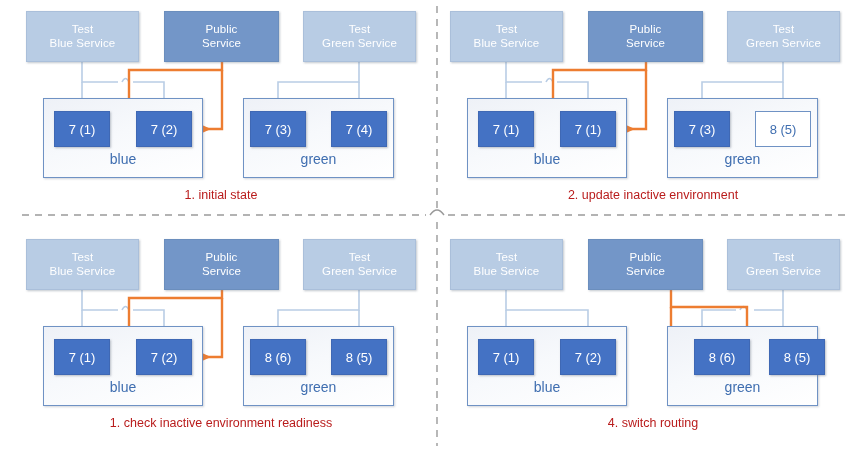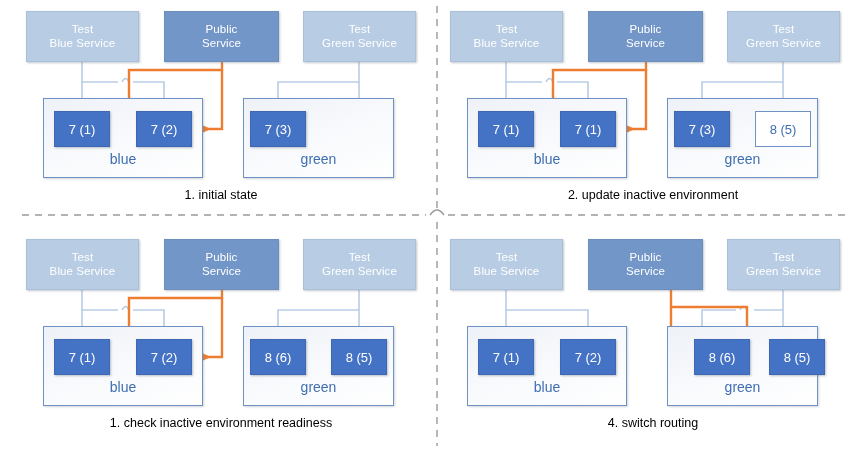--- a/index.html
+++ b/index.html
@@ -61,21 +61,21 @@
     background:#ffffff;
     color:#3f6eb0;
     border:1px solid #6f92c4;
     box-shadow:none;
   }
 
   
   .caption{
     position:absolute;
     text-align:center;
-    color:#000000;
+    color:#b91c1c;
     font-size:12.5px;
     white-space:nowrap;
   }
 </style>
 </head>
 <body>
 
 <div id="stage">
 
   <svg class="layer">
@@ -172,20 +172,21 @@
   <div class="envbox" style="left:27px;top:98px;width:160px;height:80px;">
     <div class="envlabel" style="left:0;top:52px;">blue</div>
   </div>
   <div class="inst" style="left:38px;top:111px;width:56px;height:36px;">7 (1)</div>
   <div class="inst" style="left:120px;top:111px;width:56px;height:36px;">7 (2)</div>
 
   <div class="envbox" style="left:227px;top:98px;width:151px;height:80px;">
     <div class="envlabel" style="left:0;top:52px;">green</div>
   </div>
   <div class="inst" style="left:234px;top:111px;width:56px;height:36px;">7 (3)</div>
+  <div class="inst" style="left:315px;top:111px;width:56px;height:36px;">7 (4)</div>
 
   <div class="caption" style="left:0;top:188px;width:410px;">1. initial state</div>
 
   <div class="svcbox svc-test" style="left:434px;top:11px;width:113px;height:51px;">
     <span>
       <span>Test</span><br>
       <span>Blue Service</span>
     </span>
   </div>
   <div class="svcbox svc-public" style="left:572px;top:11px;width:115px;height:51px;">

